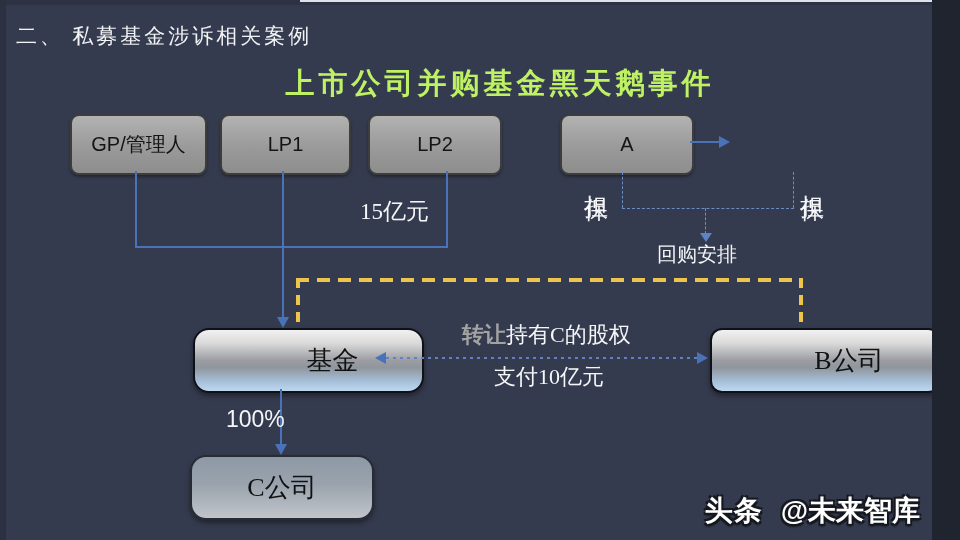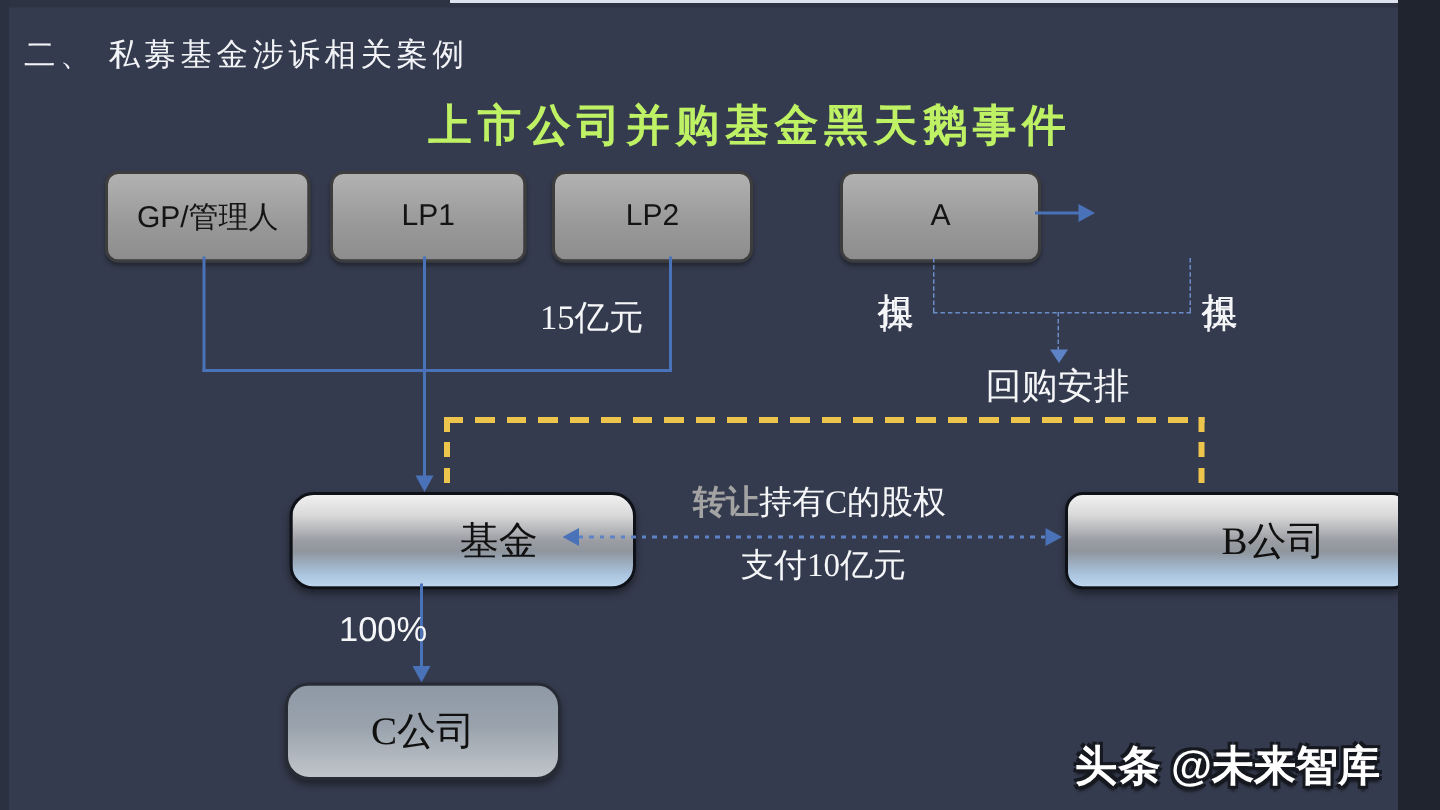--- a/index.html
+++ b/index.html
@@ -58,21 +58,21 @@
   .ydash-v{position:absolute;width:4px;
            background:repeating-linear-gradient(180deg,#edc54d 0 10px,transparent 10px 17px);}
 
   .lbl{position:absolute;color:#f5f6f8;font-size:23px;}
   .vlbl{position:absolute;color:#f5f6f8;font-size:24px;line-height:28px;
         writing-mode:vertical-rl;text-orientation:upright;letter-spacing:4px;}
   .red{color:#a3a3a3;font-weight:bold;}
 
   .watermark{position:absolute;right:12px;top:492px;color:#fff;font-size:28px;
      text-shadow:-2px -2px 0 #16181f,2px -2px 0 #16181f,-2px 2px 0 #16181f,2px 2px 0 #16181f,0 3px 2px #16181f;
-     display:flex;gap:6px;align-items:flex-start;}
+     display:flex;gap:18px;align-items:flex-start;}
   .wm-brand{font-weight:900;letter-spacing:1px;}
   .wm-handle{font-weight:700;}
 </style>
 </head>
 <body>
 
 <div class="stage">
   <div class="edge-top"></div>
   <div class="edge-left"></div>
   <div class="hairline-top"></div>
@@ -105,21 +105,21 @@
   <div class="lbl kai" style="left:360px;top:196px;">15亿元</div>
 
   <div class="bdash-v" style="left:622px;top:172px;height:36px;"></div>
   <div class="bdash-v" style="left:793px;top:172px;height:36px;"></div>
   <div class="bdash-h" style="left:622px;top:208px;width:172px;"></div>
   <div class="bdash-v" style="left:705px;top:208px;height:26px;"></div>
   <div class="tri" style="left:700px;top:233px;border-left:6px solid transparent;border-right:6px solid transparent;border-top:9px solid #5d82c6;"></div>
 
   <div class="vlbl kai" style="left:582px;top:176px;">担保</div>
   <div class="vlbl kai" style="left:798px;top:176px;">担保</div>
-  <div class="lbl kai" style="left:657px;top:241px;font-size:24px;">回购安排</div>
+  <div class="lbl kai" style="left:657px;top:241px;font-size:20px;">回购安排</div>
 
   <div class="ydash-h" style="left:296px;top:278px;width:507px;"></div>
   <div class="ydash-v" style="left:296px;top:278px;height:50px;"></div>
   <div class="ydash-v" style="left:799px;top:278px;height:50px;"></div>
 
   <div class="glossy box-fund kai">
     <span>基金</span>
   </div>
   <div class="glossy box-b kai">
     <span>B公司</span>

